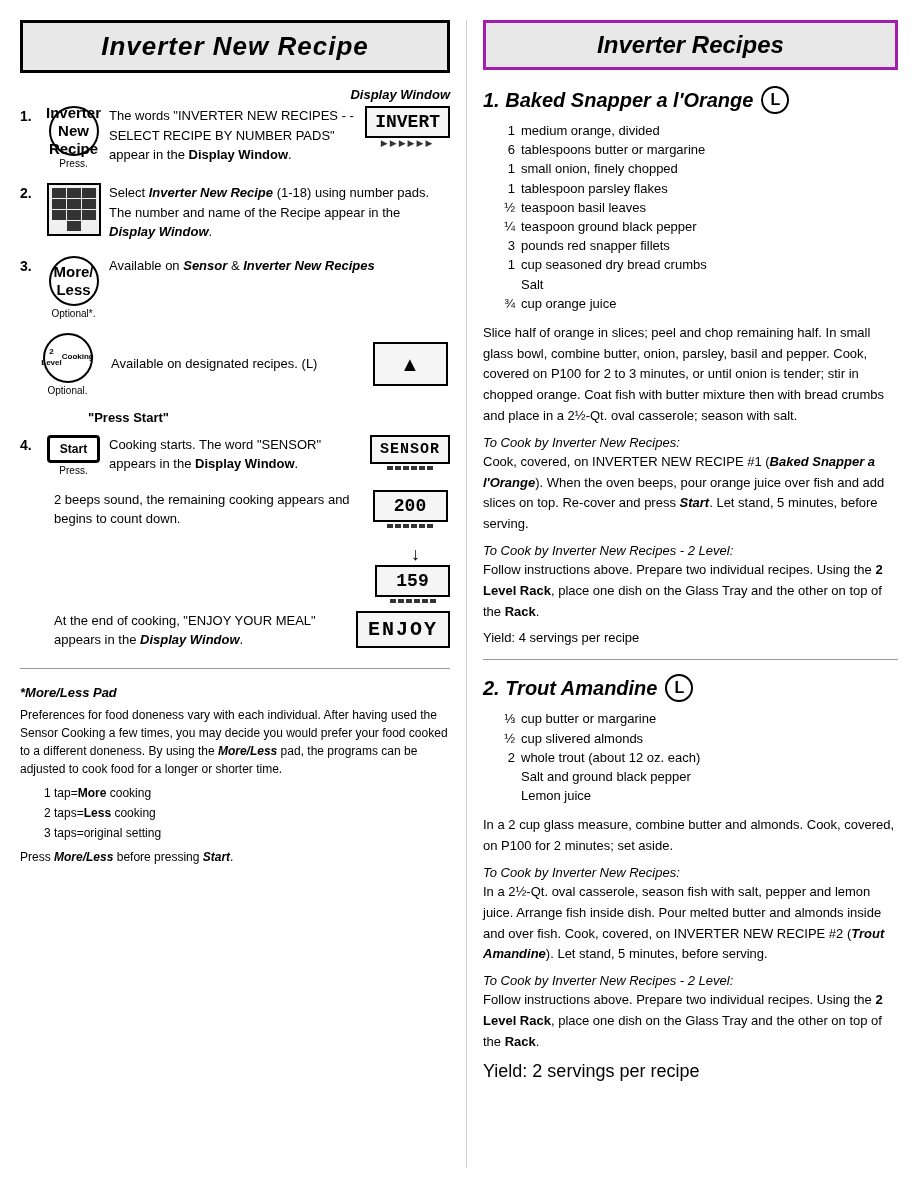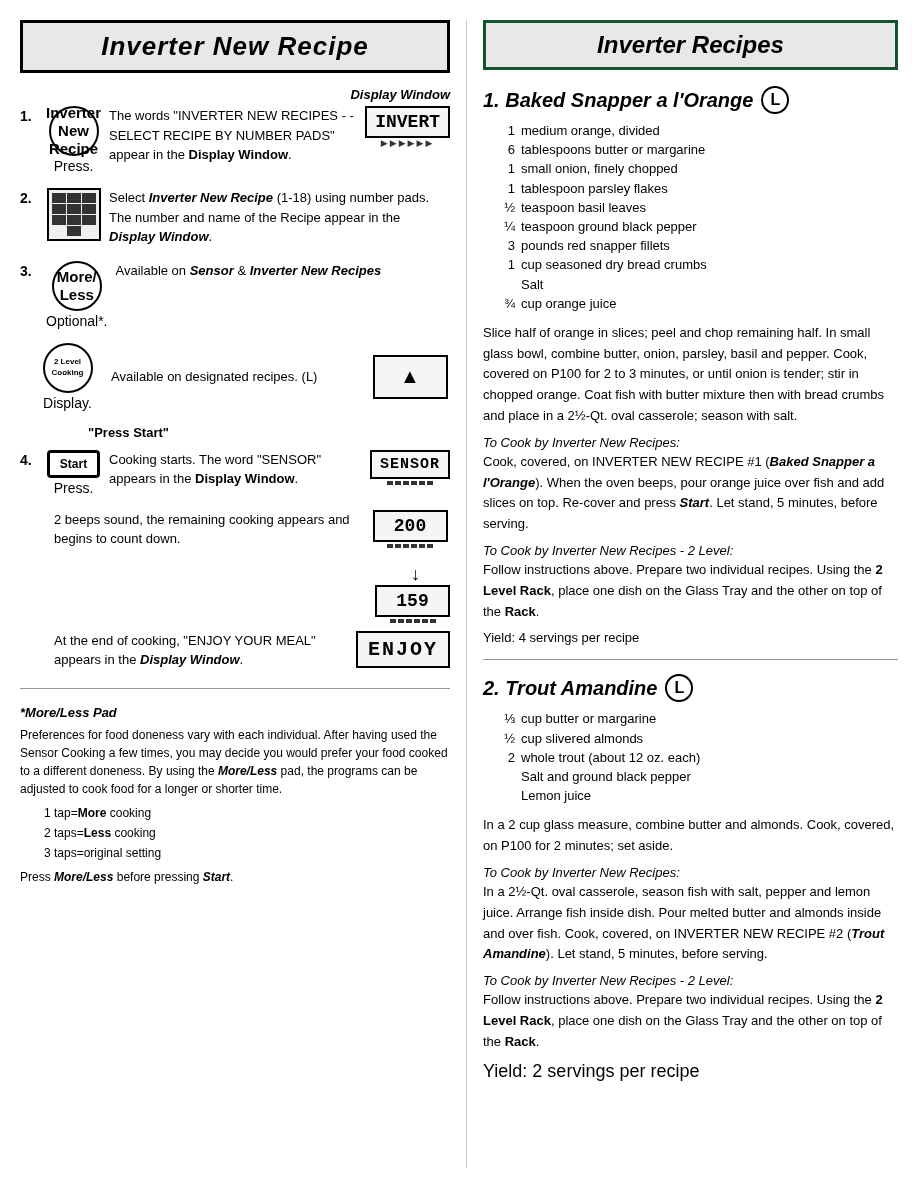--- a/index.html
+++ b/index.html
@@ -59,21 +59,21 @@
       min-width: 18px;
       margin-top: 2px;
     }
     .step-icon-area {
       display: flex;
       flex-direction: column;
       align-items: center;
       min-width: 55px;
     }
     .step-icon-label {
-      font-size: 14px;
+      font-size: 10px;
       text-align: center;
       margin-top: 2px;
     }
     .step-text {
       flex: 1;
       font-size: 13px;
       line-height: 1.5;
     }
     .step-display {
       min-width: 80px;
@@ -143,21 +143,21 @@
       background: #fff;
       border-radius: 4px;
       padding: 4px 10px;
       font-size: 12px;
       font-weight: bold;
       display: inline-block;
     }
 
     
     .right-title-box {
-      border: 3px solid #14532d;
+      border: 3px solid #a21caf;
       background: #e8e8e8;
       padding: 8px 4px;
       margin-bottom: 16px;
       text-align: center;
     }
     .right-title-box h1 {
       font-size: 24px;
       font-weight: 900;
       font-style: italic;
     }
@@ -266,21 +266,20 @@
       background: #333;
     }
 
     .two-level-circle {
       width: 50px;
       height: 50px;
       border-radius: 50%;
       border: 2px solid #000;
       background: #fff;
       display: flex;
-      flex-direction: column;
       align-items: center;
       justify-content: center;
       font-size: 8px;
       font-weight: bold;
       text-align: center;
       line-height: 1.3;
     }
 
     .enjoy-display {
       border: 2px solid #000;
@@ -377,21 +376,21 @@
       </div>
     </div>
 
     
     <div class="step-row" style="margin-left: 20px; align-items: center;">
       <div class="step-icon-area">
         <div class="two-level-circle">
           <span>2 Level</span>
           <span>Cooking</span>
         </div>
-        <div class="step-icon-label">Display.</div>
+        <div class="step-icon-label">Optional.</div>
       </div>
       <div class="step-text" style="margin-left: 8px;">
         Available on designated recipes. (L)
       </div>
       <div class="step-display">
         <div class="small-rect-display">
           <span style="font-size: 20px;">▲</span>
         </div>
       </div>
     </div>

